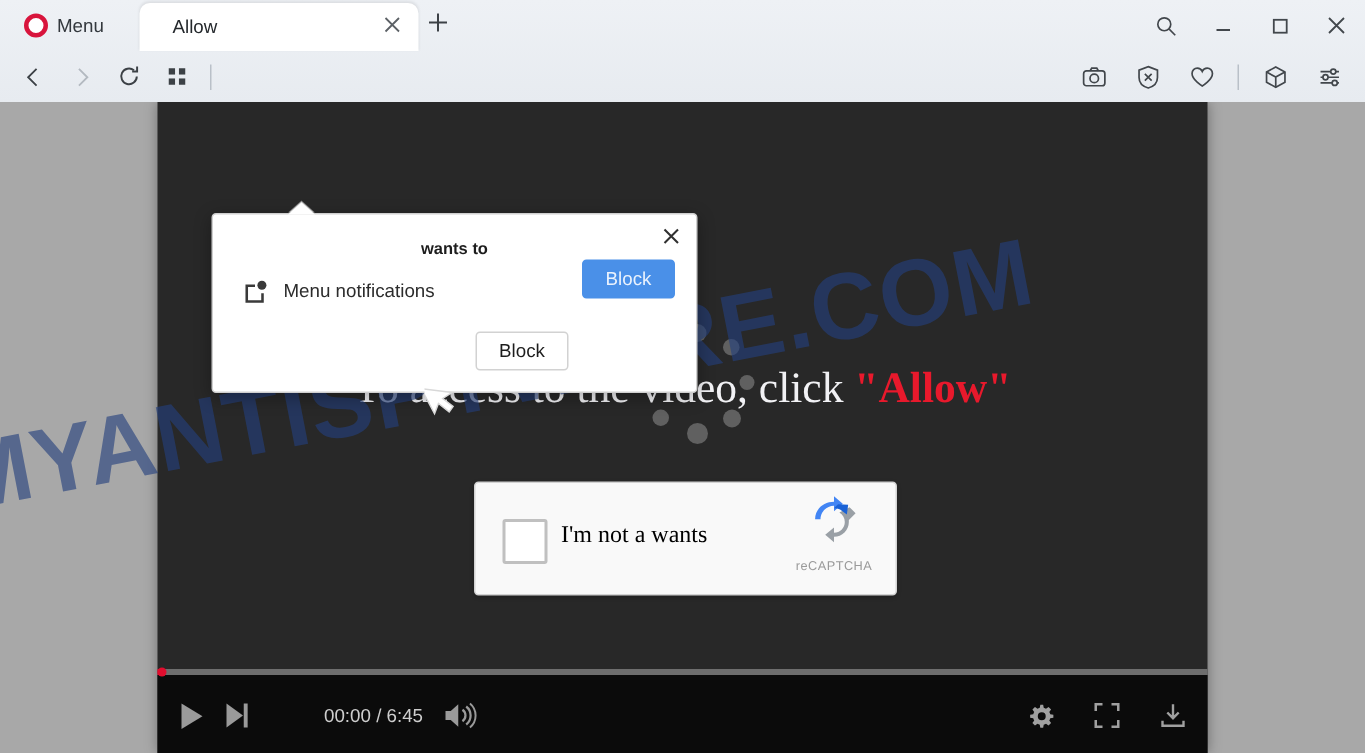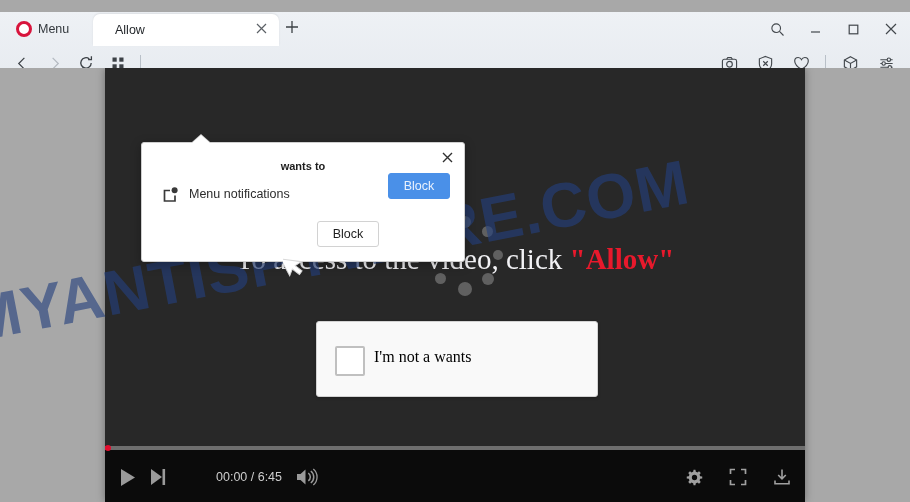--- a/index.html
+++ b/index.html
@@ -3,21 +3,21 @@
 <meta charset="utf-8">
 <style>
   html,body{margin:0;padding:0;}
   body{
     width:910px;height:502px;overflow:hidden;
     font-family:"Liberation Sans", sans-serif;
     background:#a8a8a8;
     position:relative;
   }
   
-  #browser-chrome{position:absolute;left:0;top:12px;width:910px;height:68px;
+  #browser-chrome{position:absolute;left:0;top:0;width:910px;height:68px;
     background:linear-gradient(#eef1f5,#e7ebf0);}
   #tabstrip{position:absolute;left:0;top:0;width:910px;height:34px;}
   #menu-button{position:absolute;left:8px;top:4px;height:26px;display:flex;align-items:center;gap:6px;
      padding:0 8px;border-radius:4px;cursor:default;}
   #opera-logo{width:16px;height:16px;border-radius:50%;border:3.5px solid #d8143c;box-sizing:border-box;
      background:#fff;display:block;}
   #menu-label{font-size:12.5px;color:#33383d;}
   .tab{position:absolute;top:2px;height:32px;background:#fff;border-radius:7px 7px 0 0;
      box-shadow:0 -1px 2px rgba(0,0,0,.08);}
   #tab-video{left:93px;width:186px;}
@@ -222,20 +222,30 @@
       <div style="left:10px;top:11px;width:9px;height:9px;"></div>
     </div>
 
     <div id="video-message">
       <span>To access to the video, click </span><span class="allow-word">"Allow"</span>
     </div>
 
     <div id="captcha-box">
       <div id="captcha-checkbox"></div>
       <div id="captcha-label">I'm not a wants</div>
+      <div id="captcha-brand">
+        <svg width="36" height="36" viewBox="0 0 40 40">
+          <path d="M20 5 L20 1 L26.5 6.5 L20 12 L20 8 C14.5 8 10 12.5 10 18 L6 18 C6 10.3 12.3 5 20 5 Z" fill="#4285f4"></path>
+          <path d="M24 10 L30 6 L32 12 L34 18 L30 18 C30 23.5 25.5 28 20 28 L20 32 L13.5 26.5 L20 21 Z" fill="#3b6fd4" opacity="0"></path>
+          <path d="M28 8 L34 8 L34 20 C34 27.7 27.7 34 20 34 L20 30 C25.5 30 30 25.5 30 20 L34 20 L28 14 Z" fill="#4285f4" opacity="0"></path>
+          <path d="M31.5 9 L36 13.5 L31 18.5 L31 20 C31 26.1 26.1 31 20 31 L20 35 L13.5 29.5 L20 24 L20 28 C24.4 28 28 24.4 28 20 C28 17 26.4 14.4 24 13 Z" fill="#9aa0a6"></path>
+          <path d="M23 6.8 L30.5 7.2 L29.5 14.5 L24.5 10.8 C23.2 10.2 21.6 9.9 20 9.9 Z" fill="#1a62d6"></path>
+        </svg>
+        <div id="captcha-brand-text">reCAPTCHA</div>
+      </div>
     </div>
 
     <div id="player-bar">
       <div id="progress-track">
         <div id="progress-played"></div>
         <div id="progress-dot"></div>
       </div>
 
       <div id="controls-left">
         <span class="pbtn">

